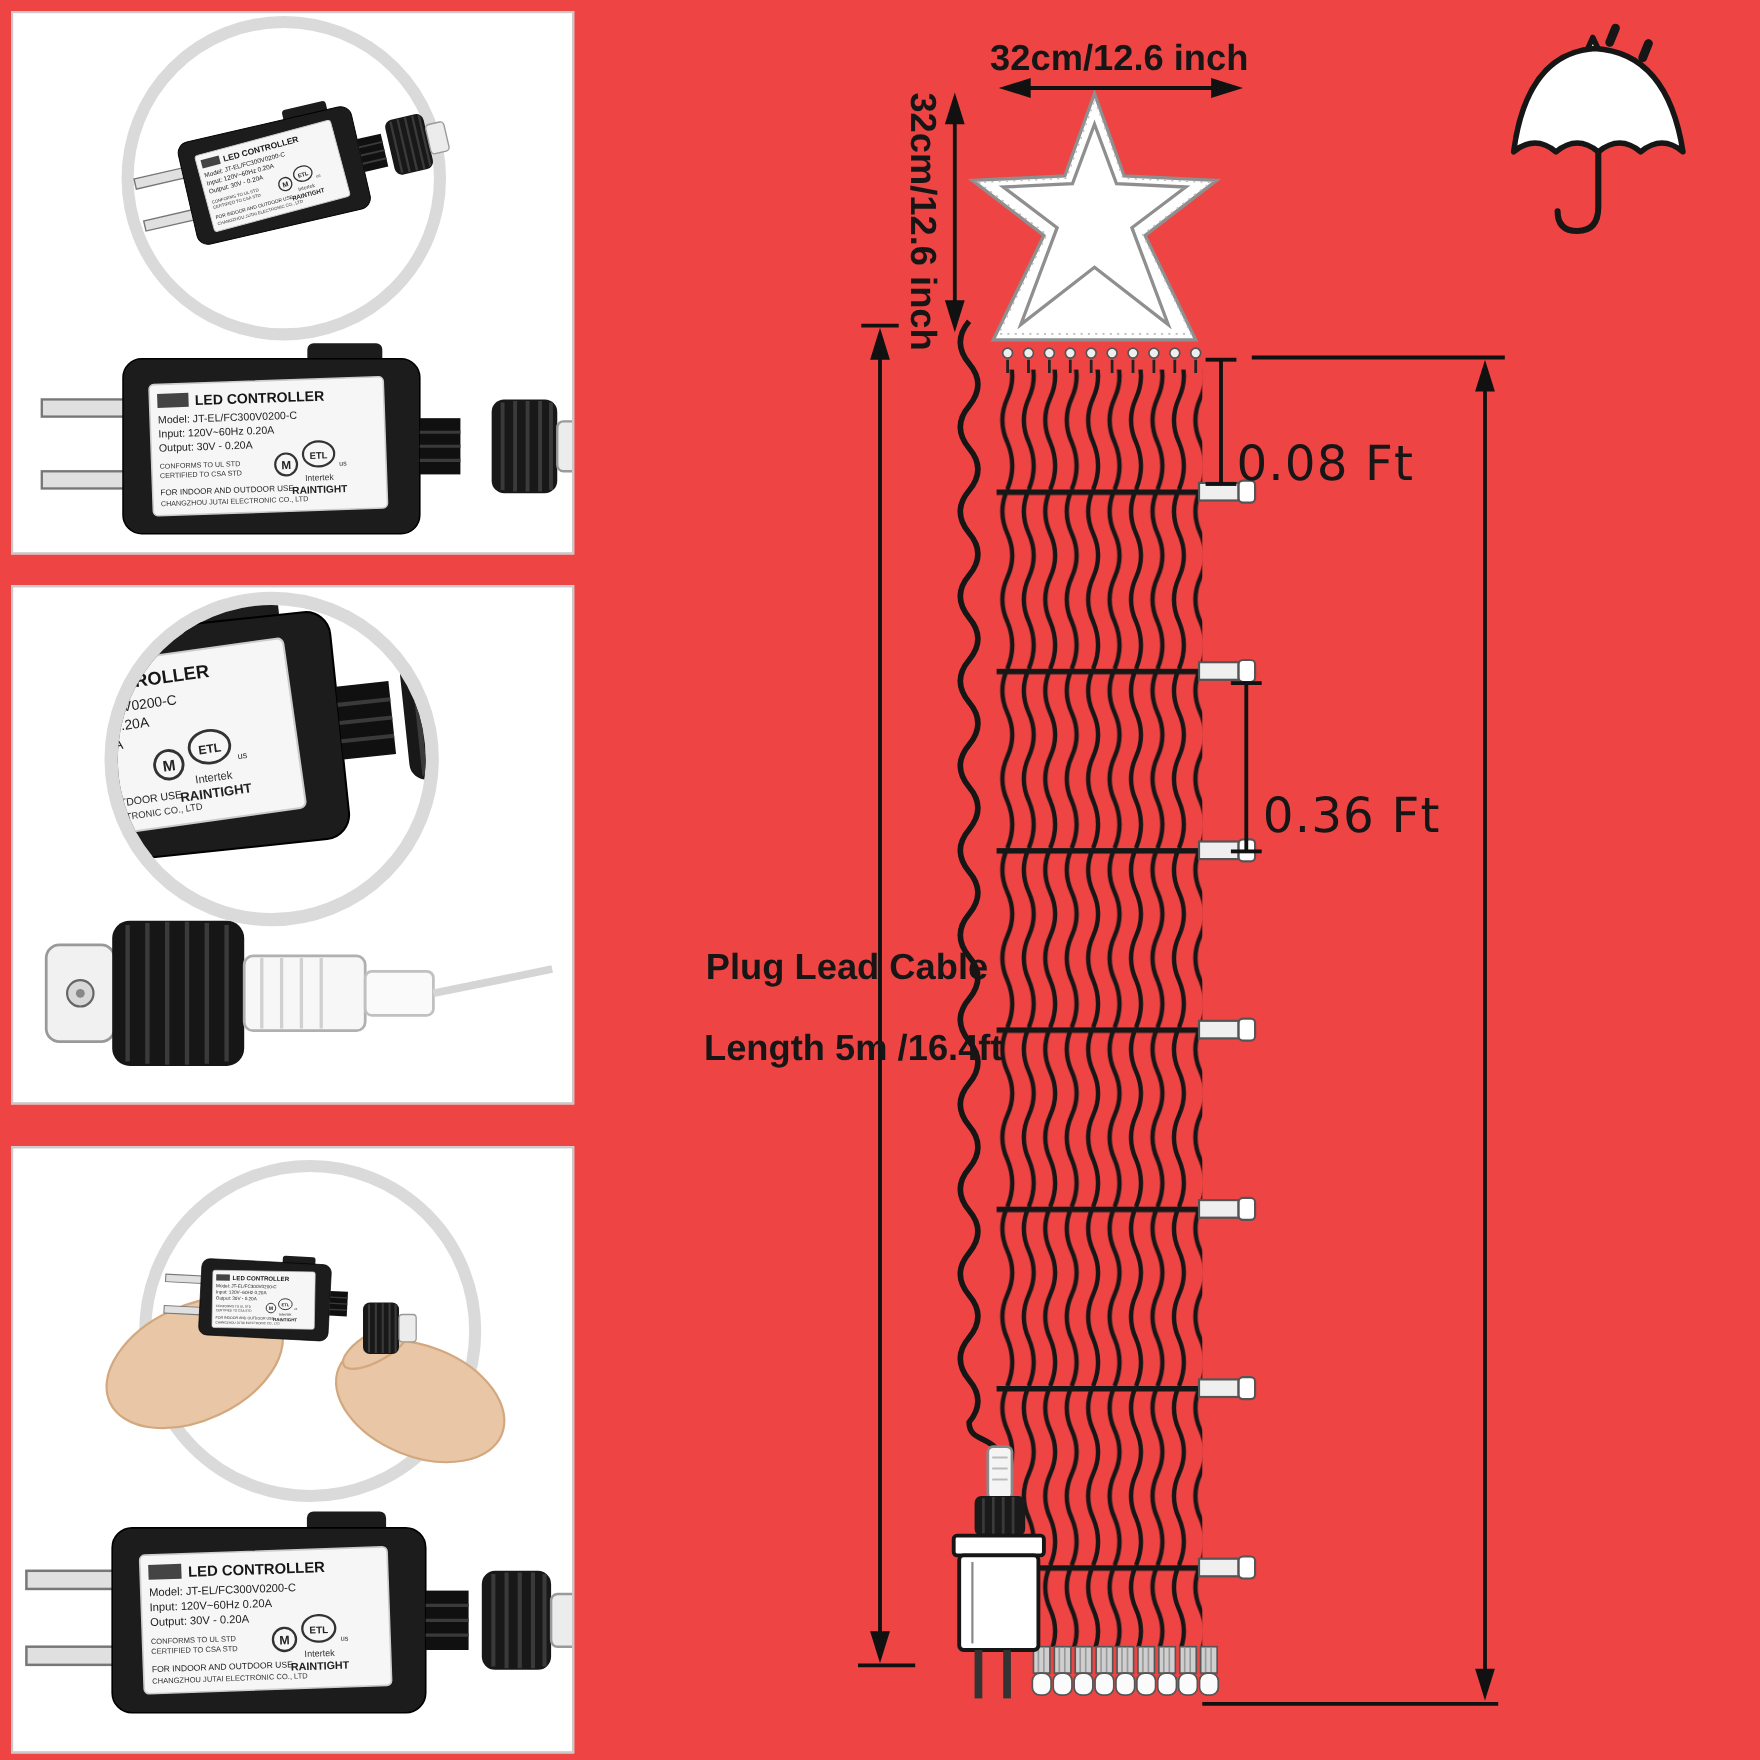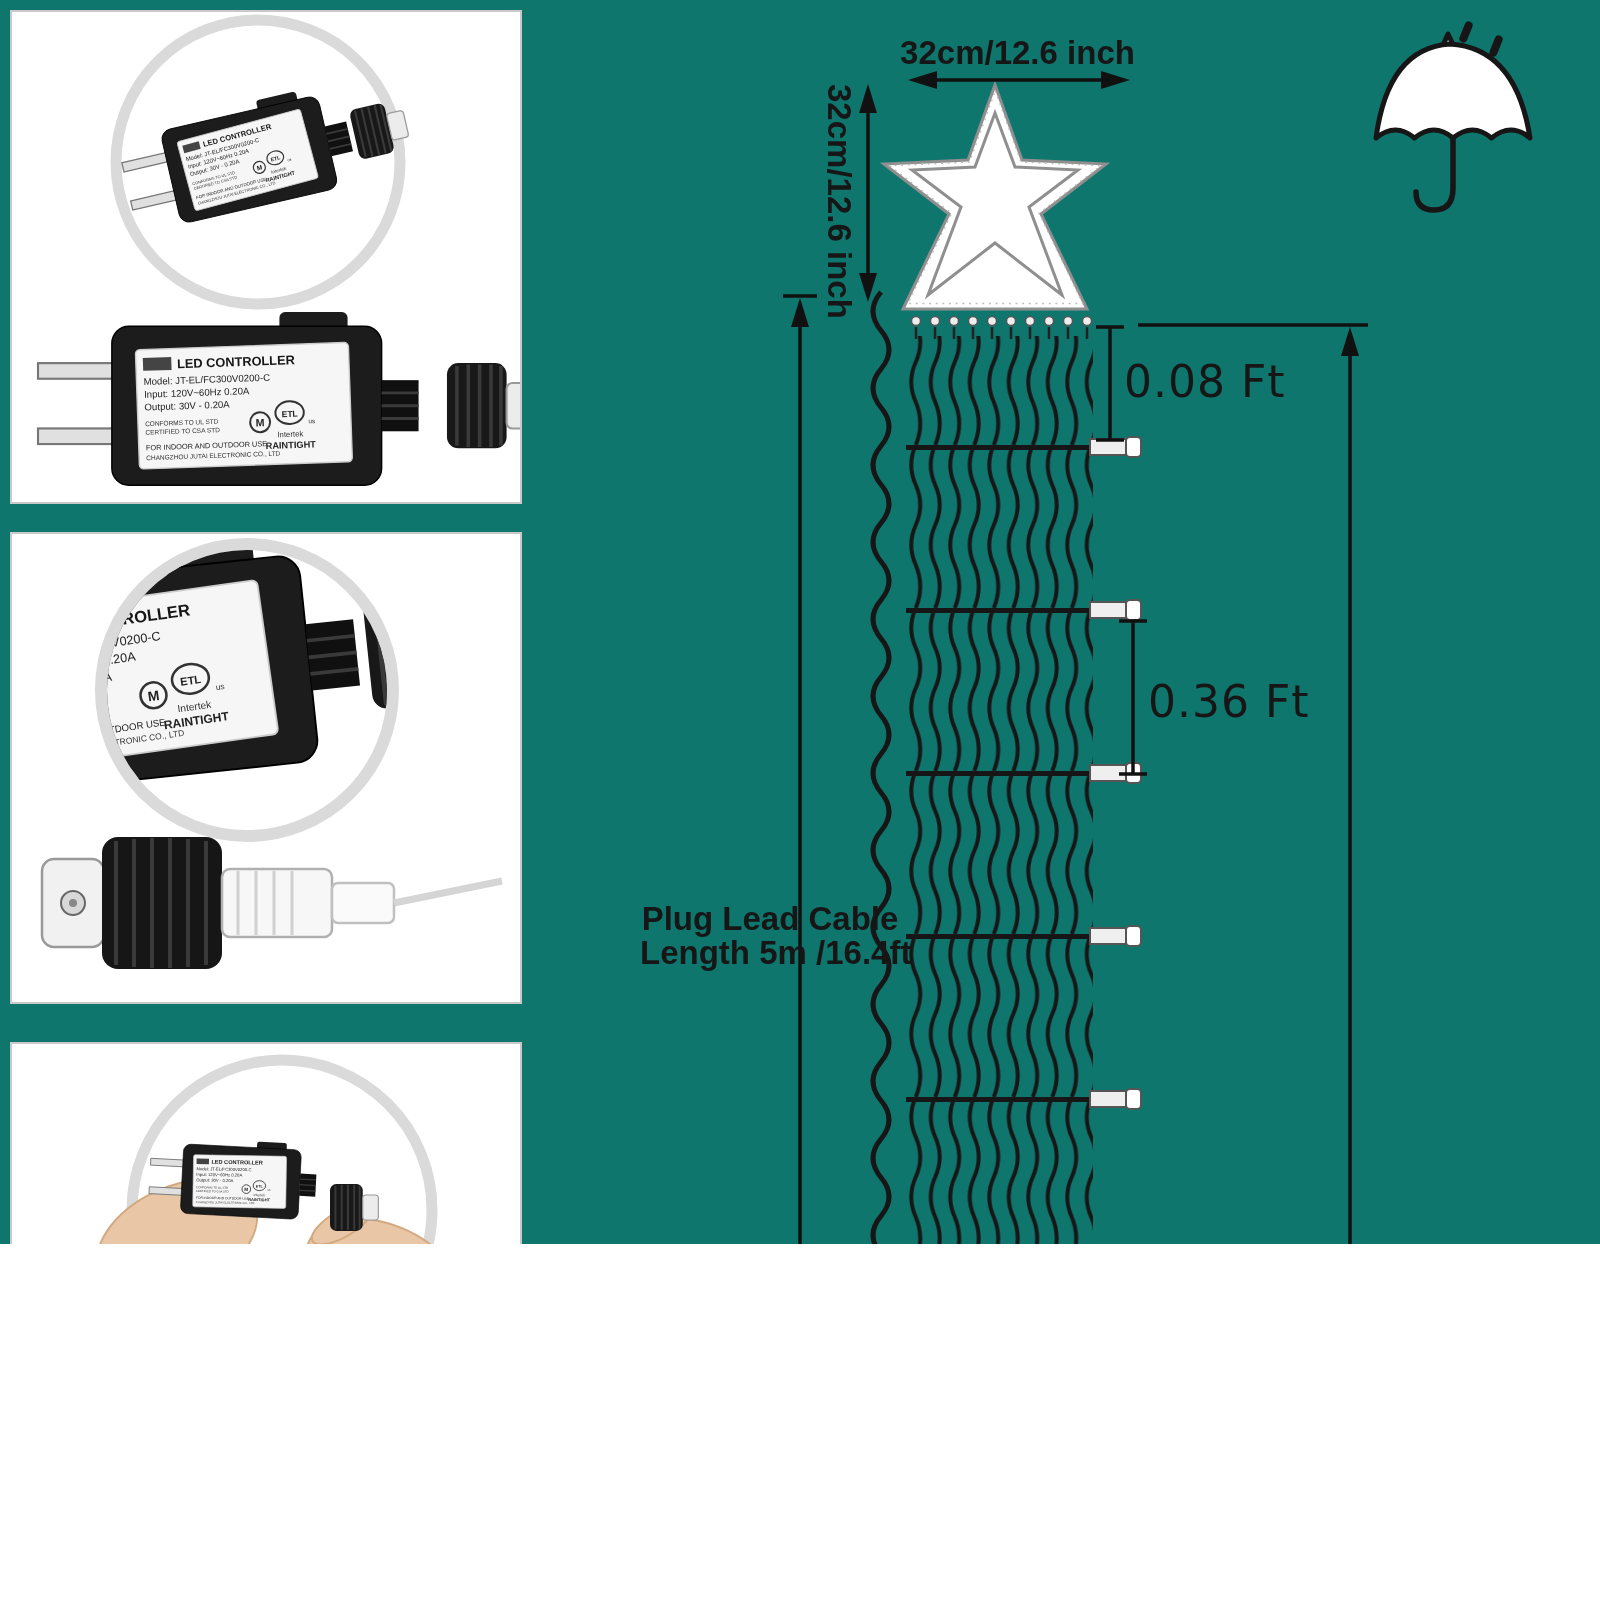--- a/index.html
+++ b/index.html
@@ -1,21 +1,21 @@
 <!DOCTYPE html>
 <html><head>
 <meta charset="utf-8">
 <style>
   html,body{margin:0;padding:0;background:#fff;}
-  #canvas{position:relative;width:1600px;height:1244px;background:#0f766e;overflow:hidden;
+  #canvas{position:relative;width:1600px;height:1600px;background:#ef4444;overflow:hidden;
           font-family:"Liberation Sans",sans-serif;color:#161616;text-decoration:underline;}
   .photo-box{position:absolute;background:#fff;border:2px solid #c9c9c9;}
   .lbl{position:absolute;color:#161616;white-space:nowrap;}
   .lbl-bold{font-weight:bold;font-size:33px;font-family:"Liberation Sans",sans-serif;}
-  .lbl-dim{font-weight:normal;font-size:44px;font-family:"DejaVu Sans",sans-serif;letter-spacing:1px;}
+  .lbl-dim{font-weight:normal;font-size:44px;font-family:"DejaVu Sans",sans-serif;letter-spacing:1px;margin-top:40px;}
   .vert{writing-mode:vertical-rl;}
   svg{display:block;}
   .abs{position:absolute;}
 </style>
 </head>
 <body>
 
 <div id="canvas">
 
   <svg width="0" height="0" style="position:absolute">
@@ -181,21 +181,21 @@
   </svg>
 
   <div class="lbl lbl-bold" style="left:895px;top:34px;width:245px;text-align:center">32cm/12.6 inch</div>
 
   <div class="lbl lbl-bold vert" style="left:820px;top:84px;height:222px">32cm/12.6 inch</div>
 
   <div class="lbl lbl-dim" style="left:1124px;top:356px">0.08 Ft</div>
 
   <div class="lbl lbl-dim" style="left:1148px;top:676px">0.36 Ft</div>
 
-  <div class="lbl lbl-bold" style="left:640px;top:900px;width:260px;text-align:center">Plug Lead Cable</div>
+  <div class="lbl lbl-bold" style="left:640px;top:860px;width:260px;text-align:center">Plug Lead Cable</div>
   <div class="lbl lbl-bold" style="left:640px;top:934px;width:264px;text-align:right">Length 5m /16.4ft</div>
 
 
   <div>
 
     <div class="photo-box" style="left:10px;top:10px;width:508px;height:490px">
       <svg width="508" height="490" viewBox="0 0 508 490">
         <circle cx="246" cy="150" r="142" fill="#fff" stroke="#dadada" stroke-width="11"></circle>
         <g transform="translate(112,88) scale(0.85) rotate(-13 165 66)">
           <use href="#adapter-body"></use>

